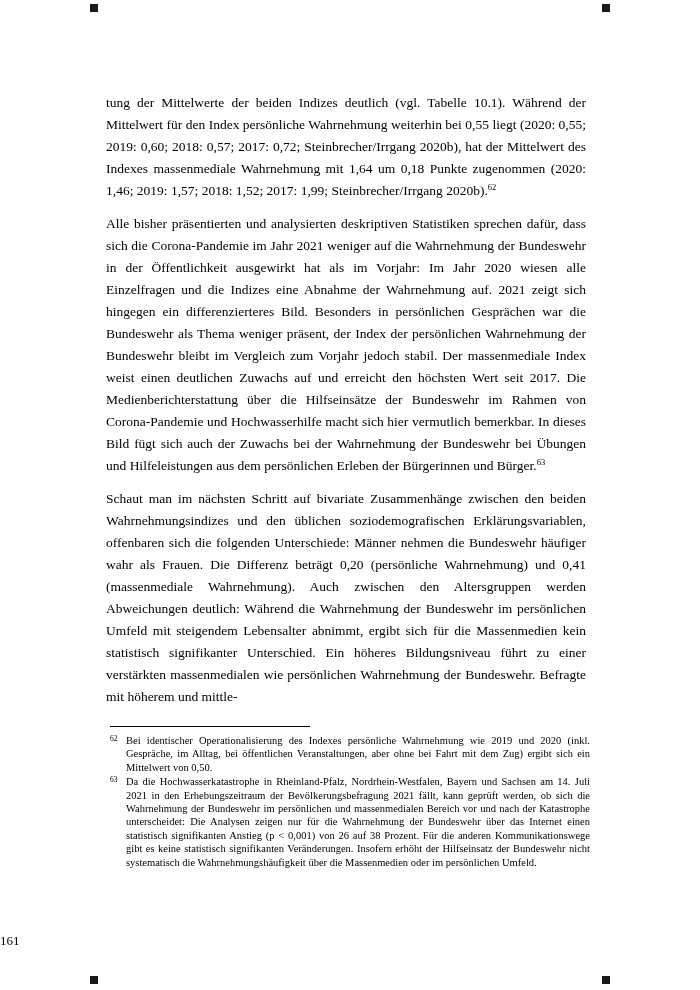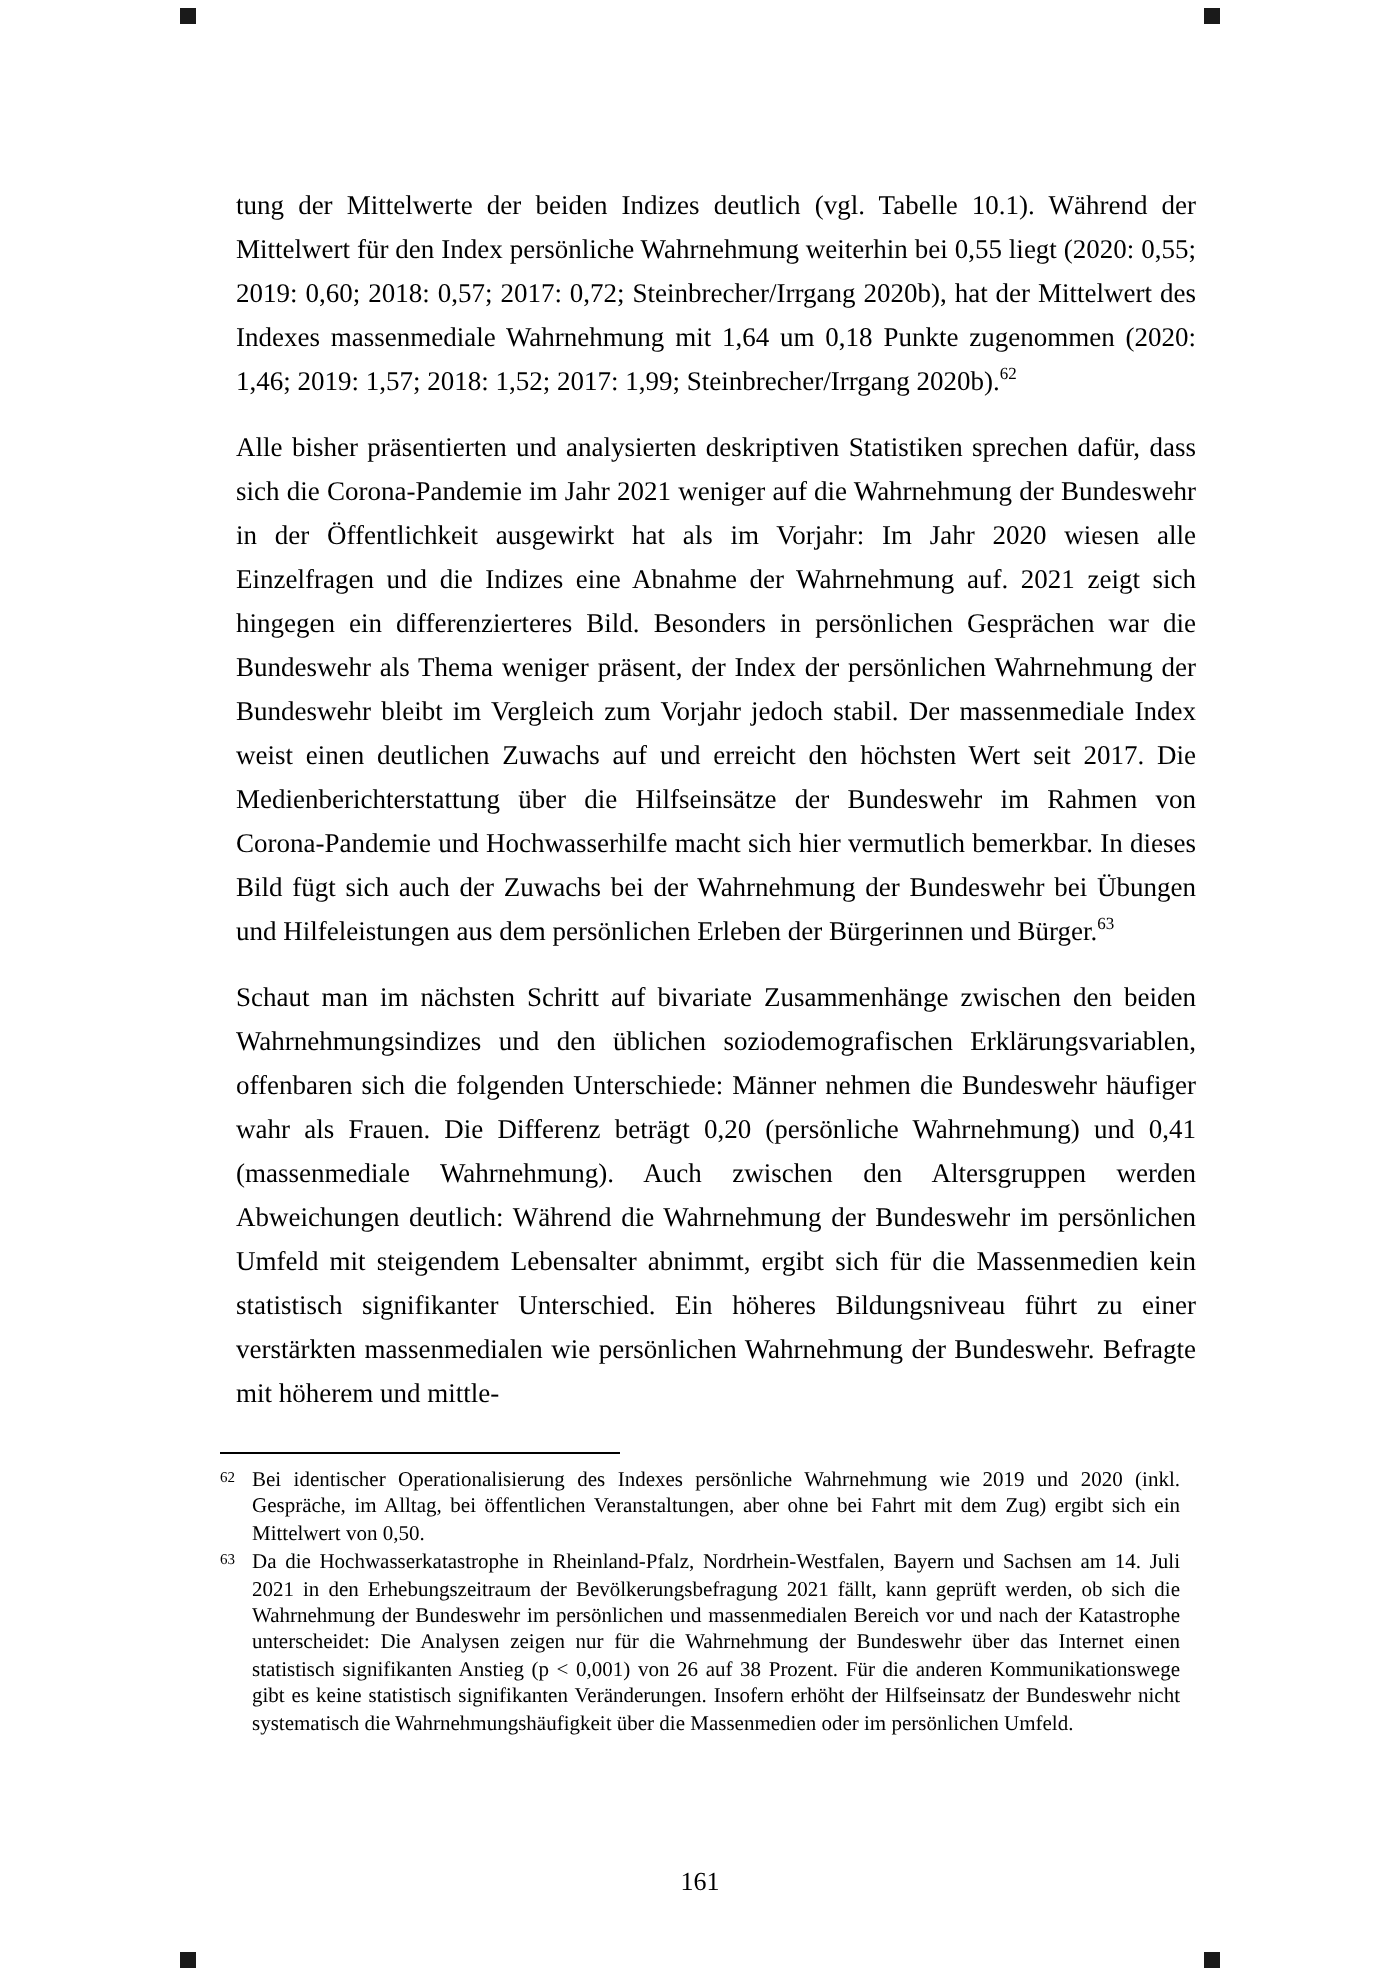--- a/index.html
+++ b/index.html
@@ -11,21 +11,21 @@
     height: 990px;
     background: #ffffff;
     position: relative;
     font-family: "Liberation Serif", serif;
     color: #000000;
     overflow: hidden;
   }
   .content {
     position: absolute;
     top: 92px;
-    left: 118px;
+    left: 106px;
     width: 480px;
   }
   .para {
     font-size: 13.5px;
     line-height: 22px;
     text-align: justify;
     margin: 0 0 11px 0;
   }
   .para sup {
     font-size: 8.5px;
@@ -57,21 +57,21 @@
     left: 0;
     top: -2px;
     font-size: 7.5px;
     line-height: 13.4px;
   }
   .page-number {
     position: absolute;
     top: 933px;
     left: 0;
     width: 700px;
-    text-align: center;
+    text-align: left;
     font-size: 13px;
   }
   .crop-mark {
     position: absolute;
     width: 8px;
     height: 8px;
     background: #1a1a1a;
   }
   .crop-tl { top: 4px;   left: 90px;  }
   .crop-tr { top: 4px;   left: 602px; }

